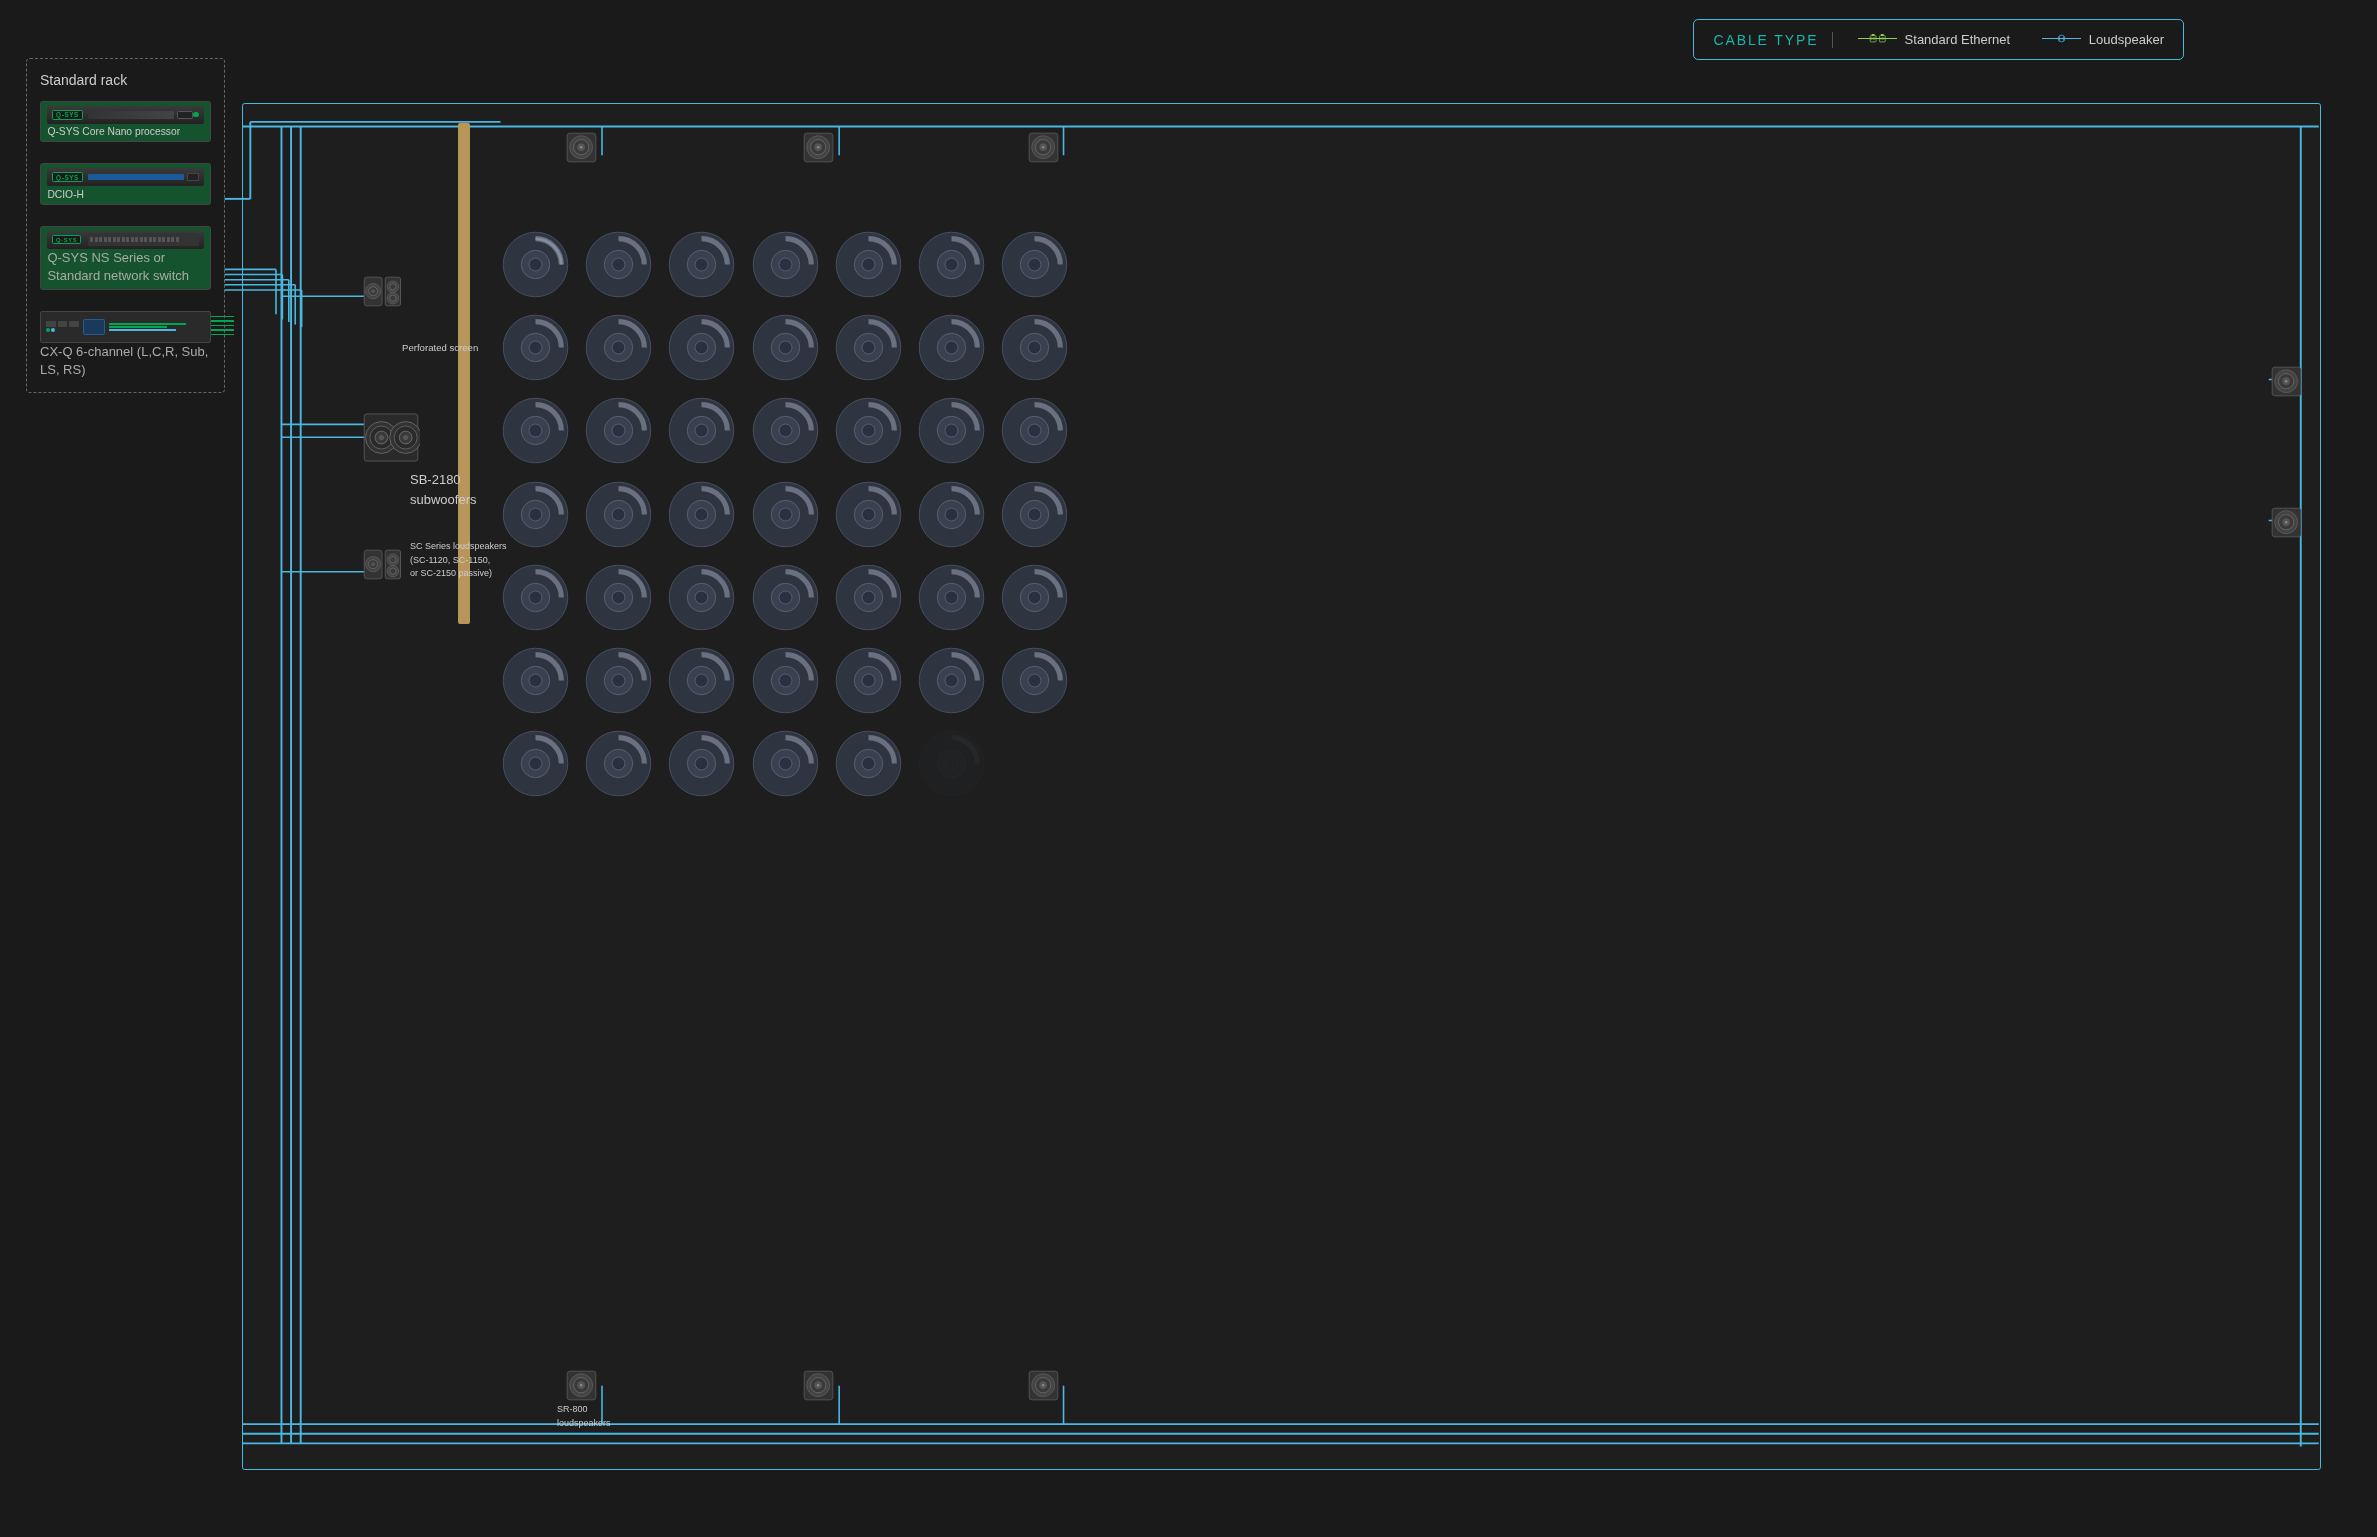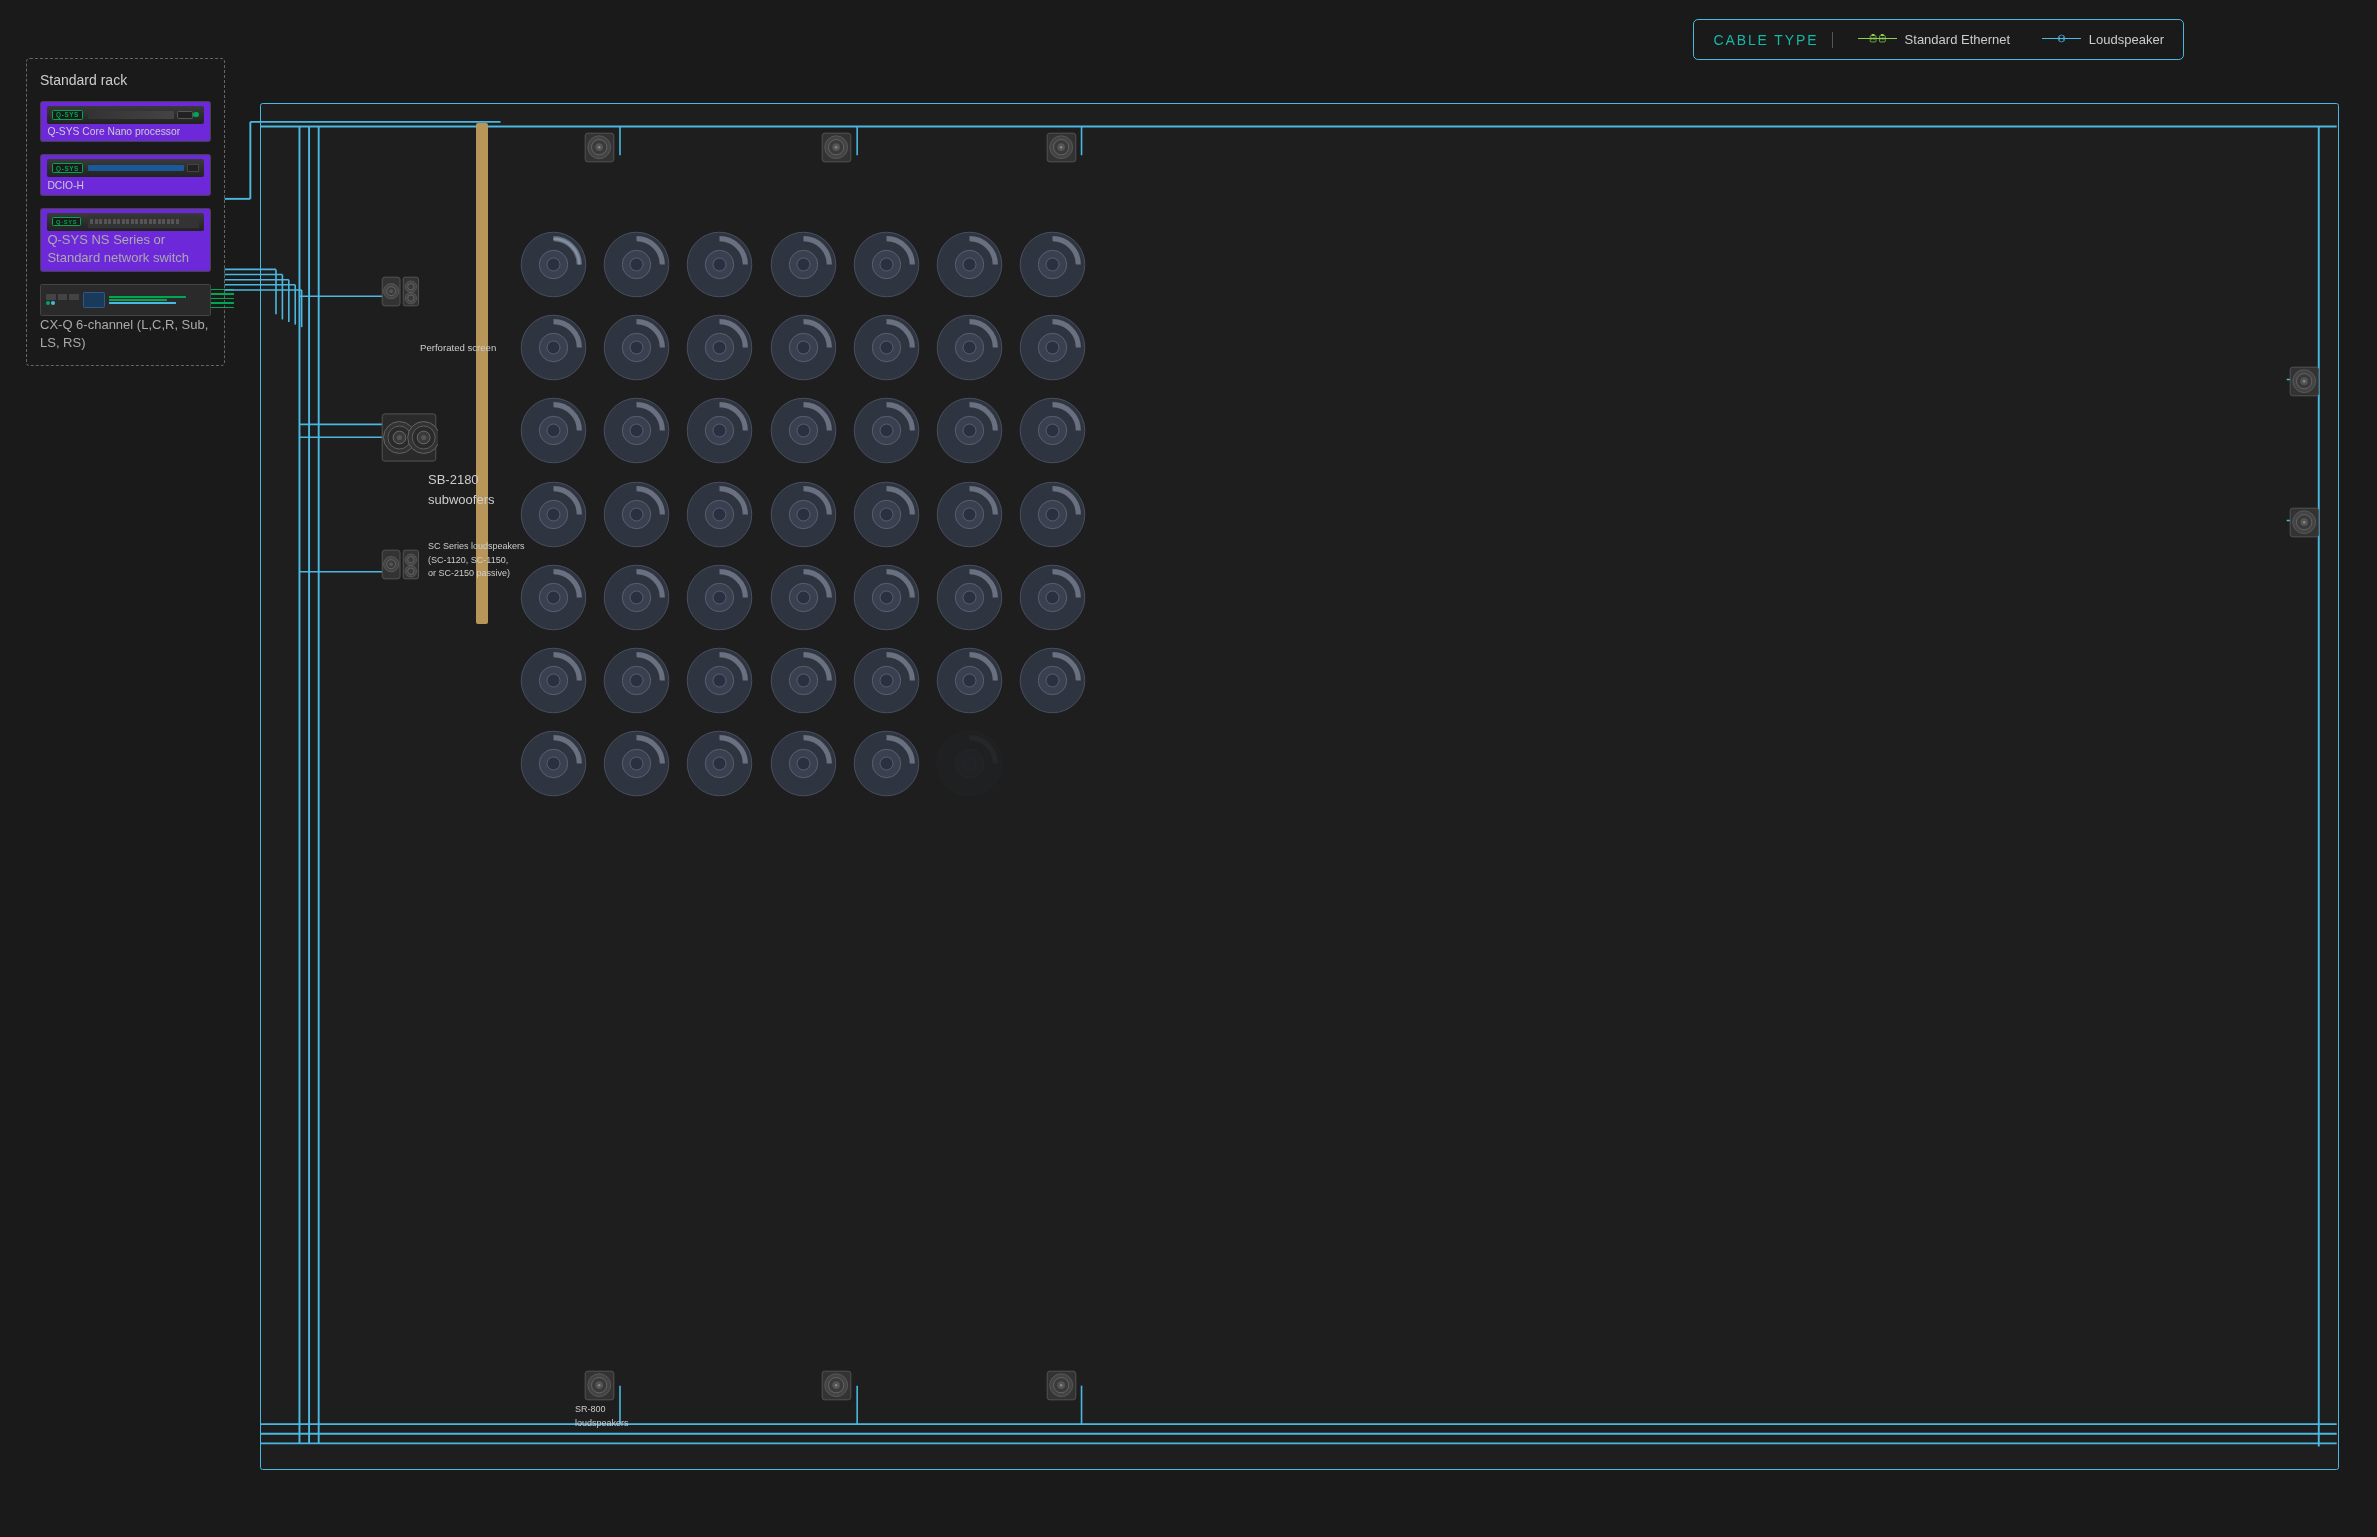--- a/index.html
+++ b/index.html
@@ -66,24 +66,24 @@
       border-radius: 3.9px;
       padding: 13px;
       width: 199px;
     }
     .rack-title {
       color: #ccc;
       font-size: 14px;
       margin-bottom: 13px;
     }
     .rack-device {
-      background: #6d28d9;
+      background: #14532d;
       border: 0.6px solid #444;
       border-radius: 2.6px;
-      margin-bottom: 12px;
+      margin-bottom: 21px;
       padding: 3.9px 6.4px;
       position: relative;
     }
     .rack-device-inner {
       background: linear-gradient(to bottom, #3a3a3a, #222);
       border-radius: 1.9px;
       height: 18px;
       display: flex;
       align-items: center;
       padding: 0 5.1px;
@@ -130,21 +130,21 @@
       width: 3.2px;
       height: 5.1px;
       background: #555;
       border-radius: 0.6px;
     }
 
     
     .theater-container {
       position: absolute;
       top: 103px;
-      left: 260px;
+      left: 242px;
       width: 2079px;
       height: 1367px;
       border: 1.6px solid #4ab8e0;
       border-radius: 2.6px;
       background: #1e1e1e;
     }
 
     
     .perforated-screen {
       position: absolute;

